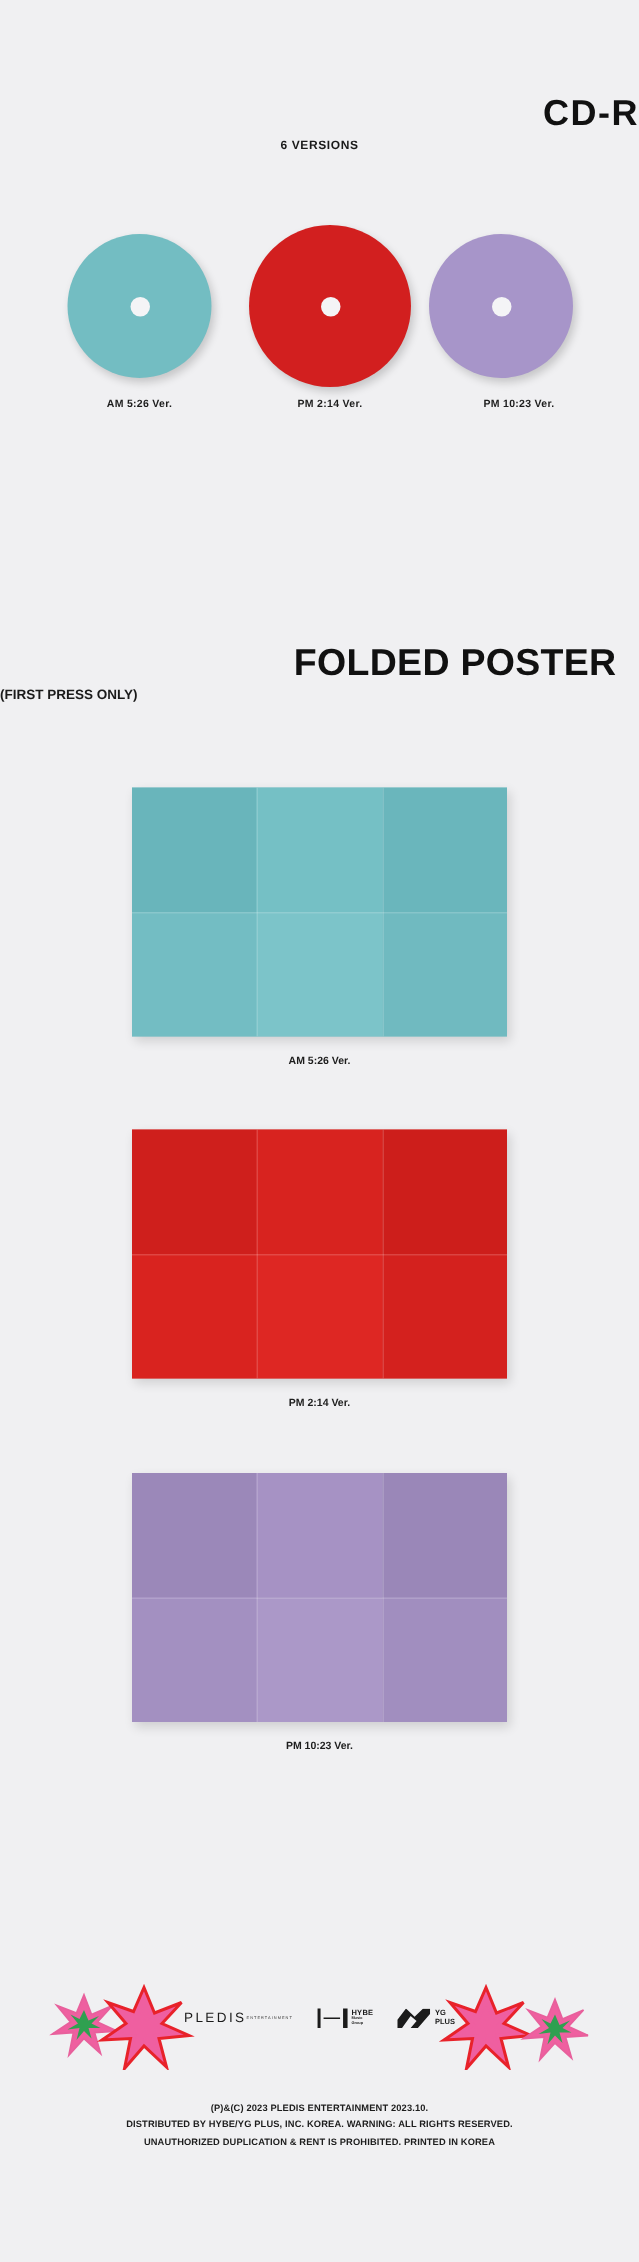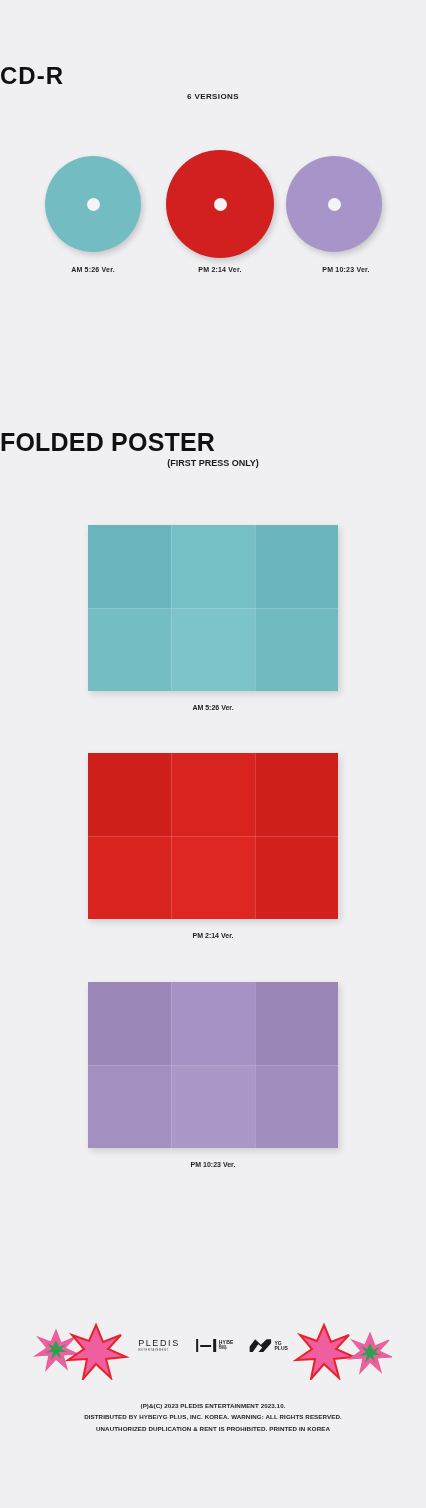--- a/index.html
+++ b/index.html
@@ -13,21 +13,21 @@
   .page {
     position:relative;
     width:426px;
     height:1508px;
     background:#f0f0f2;
     overflow:hidden;
   }
 
   
   .section-title {
-    text-align:left;
+    text-align:right;
     font-weight:700;
     color:#111111;
     letter-spacing:0.5px;
   }
   .cdr-title {
     position:absolute;
     top:62px; left:0; right:0;
     font-size:24px;
     letter-spacing:1px;
   }
@@ -43,21 +43,21 @@
 
   .poster-title {
     position:absolute;
     top:428px; left:0; right:15px;
     font-size:25px;
     letter-spacing:0.2px;
   }
   .poster-sub1 {
     position:absolute;
     top:458px; left:0; right:0;
-    text-align:center;
+    text-align:left;
     font-size:9px;
     font-weight:700;
     color:#1a1a1a;
   }
   .poster-sub2 {
     position:absolute;
     top:472px; left:0; right:0;
     text-align:center;
     font-size:9px;
     font-weight:700;
@@ -149,21 +149,22 @@
     position:absolute;
     left:50%;
     top:1339px;
     transform:translateX(-50%);
     display:flex;
     align-items:center;
     gap:16px;
   }
   .logo-pledis {
     display:flex;
-    flex-direction:column;
+    flex-direction:row;
+    align-items:center;
     line-height:1;
   }
   .logo-pledis .main {
     font-size:9px;
     font-weight:400;
     letter-spacing:1.6px;
     color:#1b1b1b;
   }
   .logo-pledis .sub {
     font-size:2.6px;

